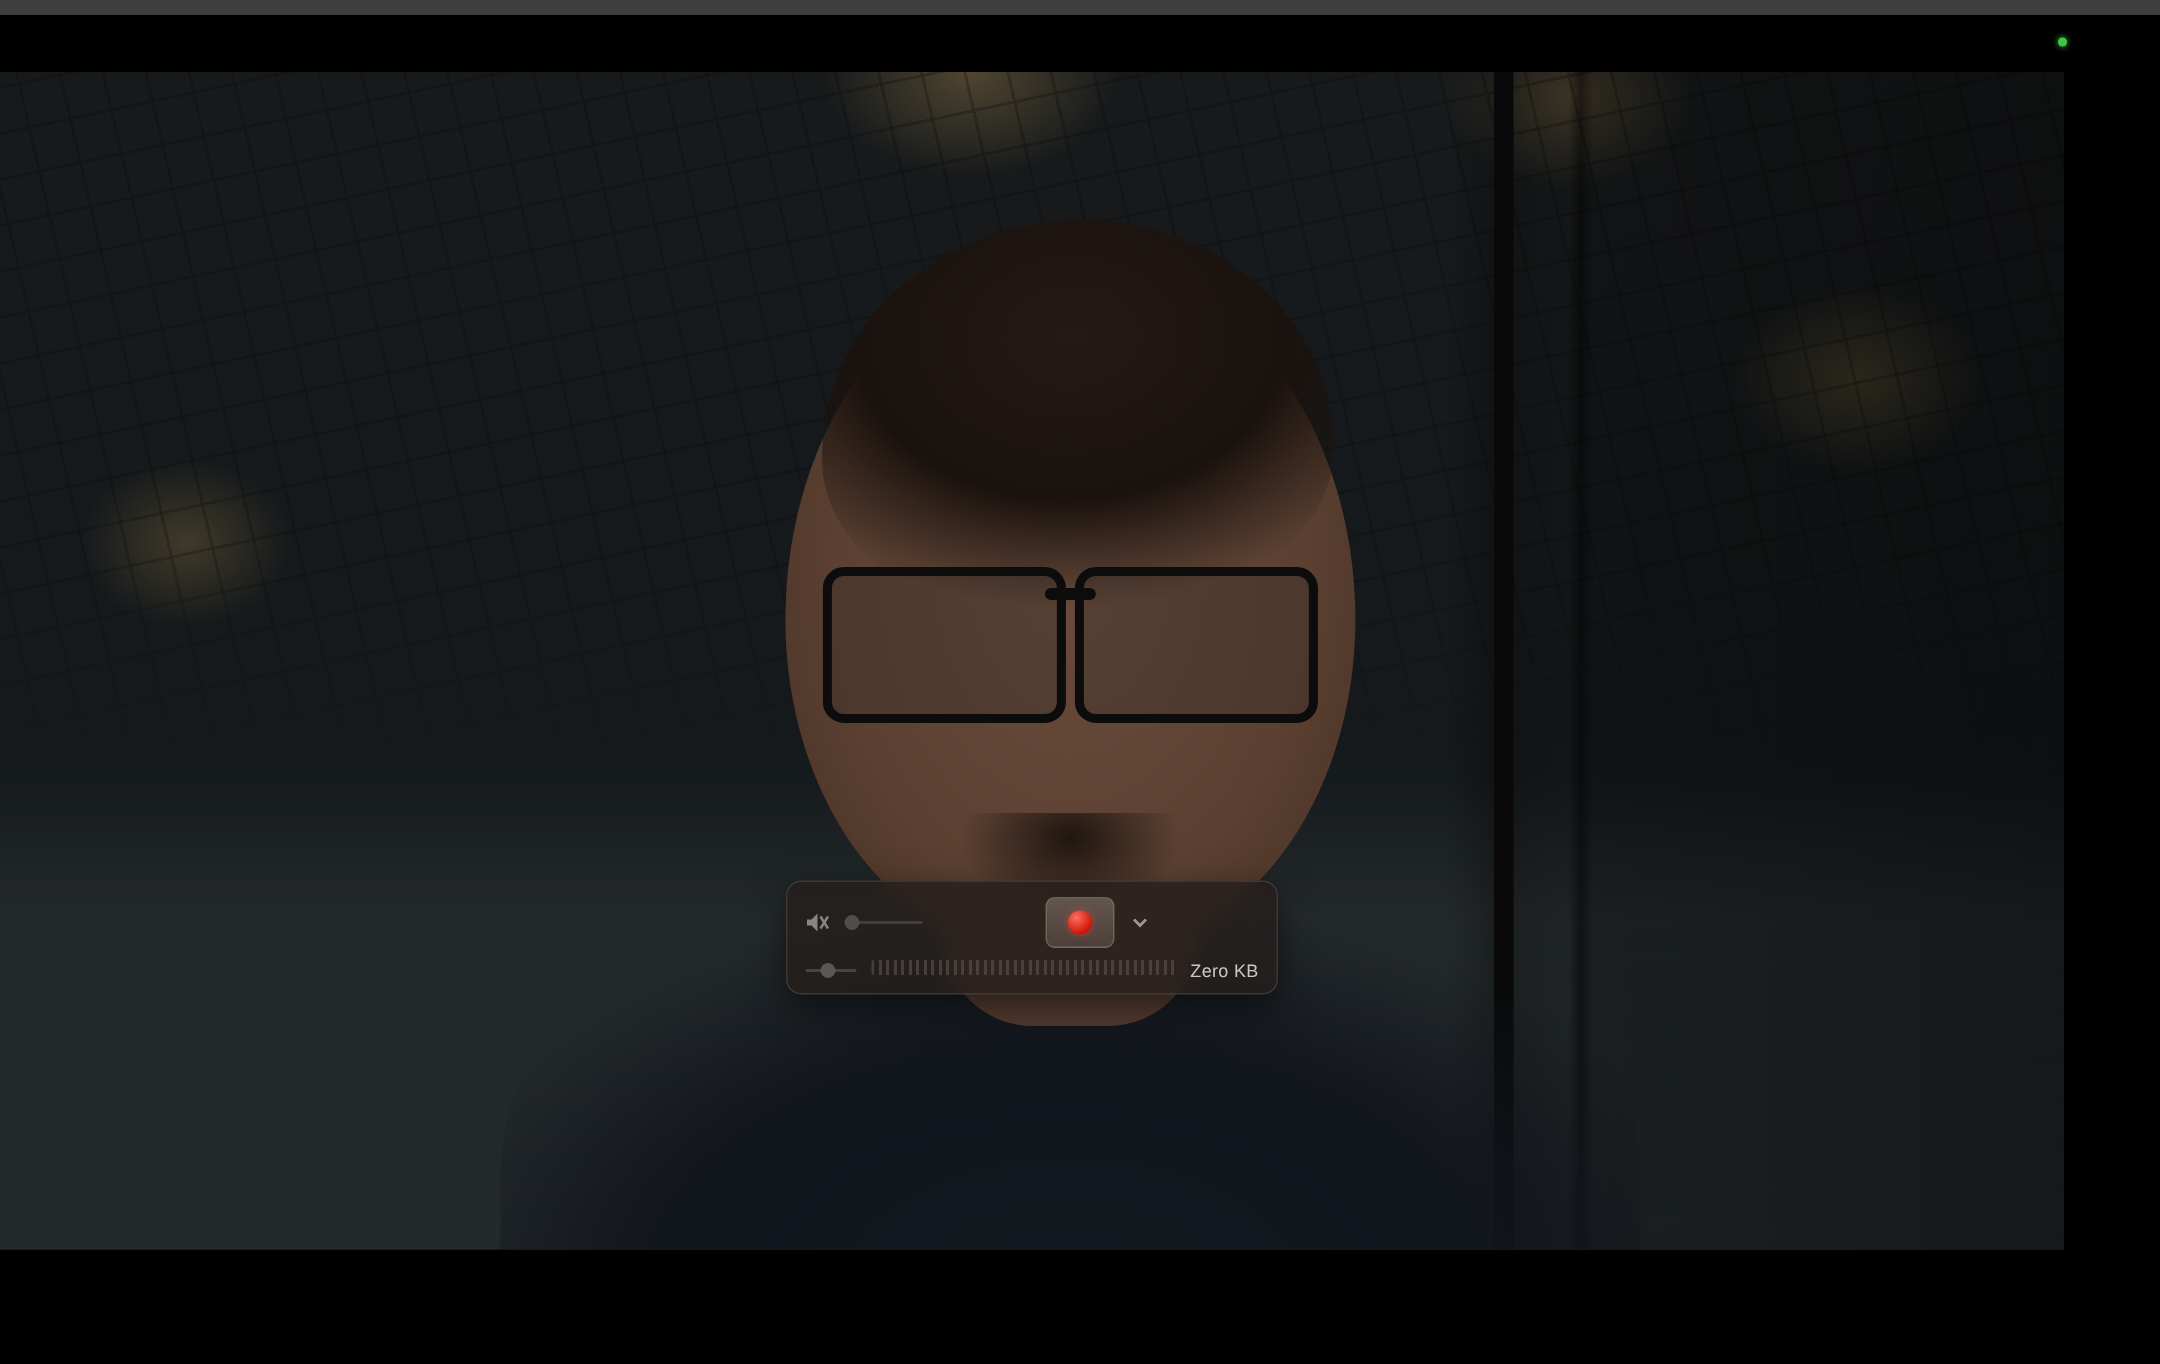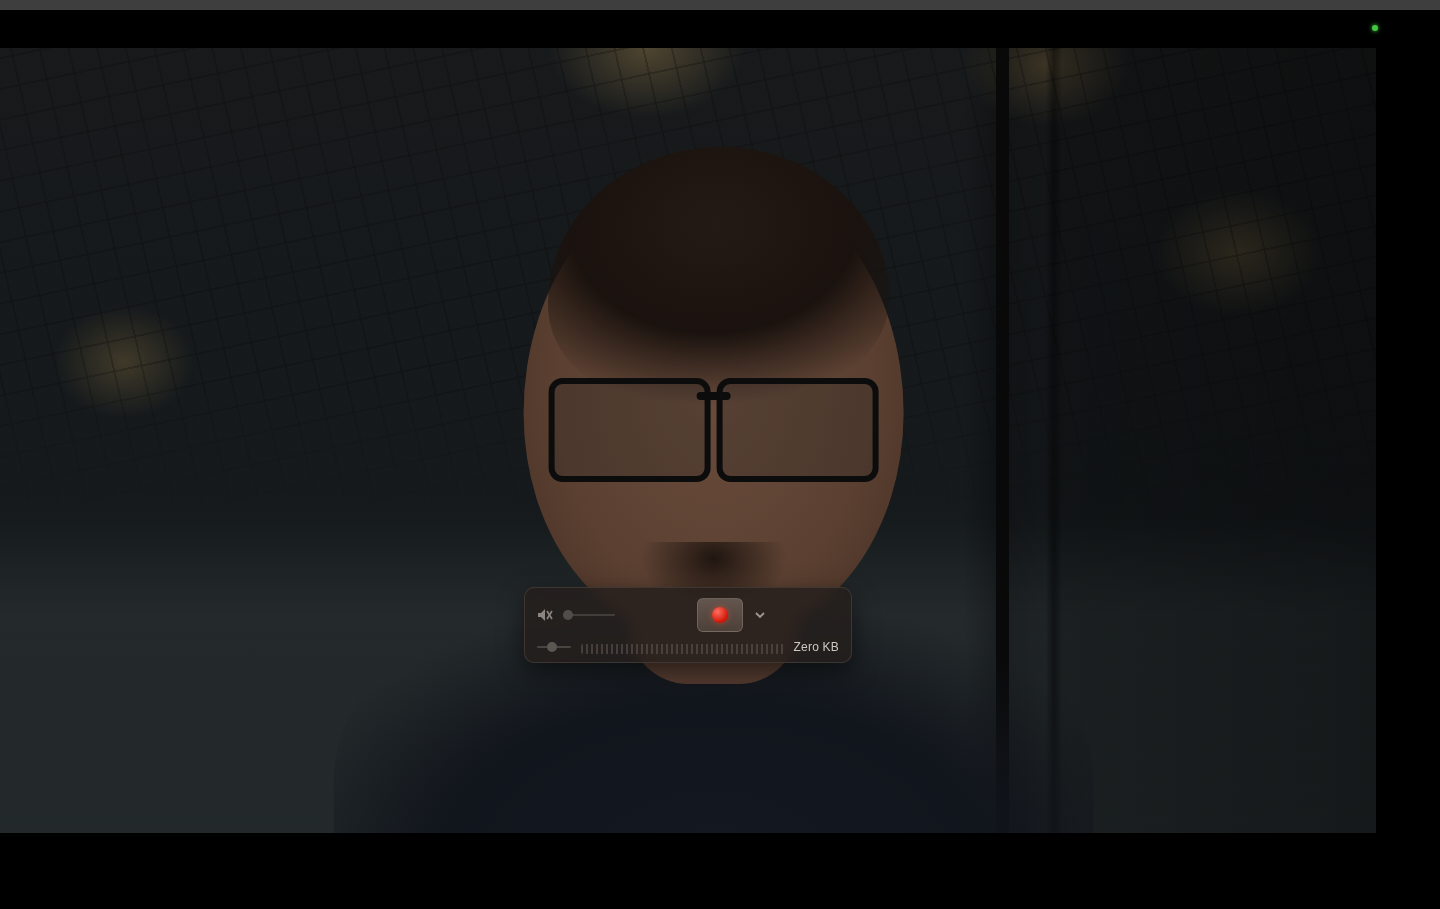--- a/index.html
+++ b/index.html
@@ -275,21 +275,21 @@
 
   .options-chevron {
     width: 14px; height: 14px;
     flex:none;
     opacity: 0.7;
     cursor: pointer;
   }
 
   .controls-bottom {
     display: flex;
-    align-items: flex-end;
+    align-items: flex-start;
     gap: 10px;
     font-size: 12px;
     color: #b9b2ad;
   }
 
   .mic-icon {
     width: 34px; height: 14px;
     position: relative;
     flex:none;
     opacity: 0.55;

